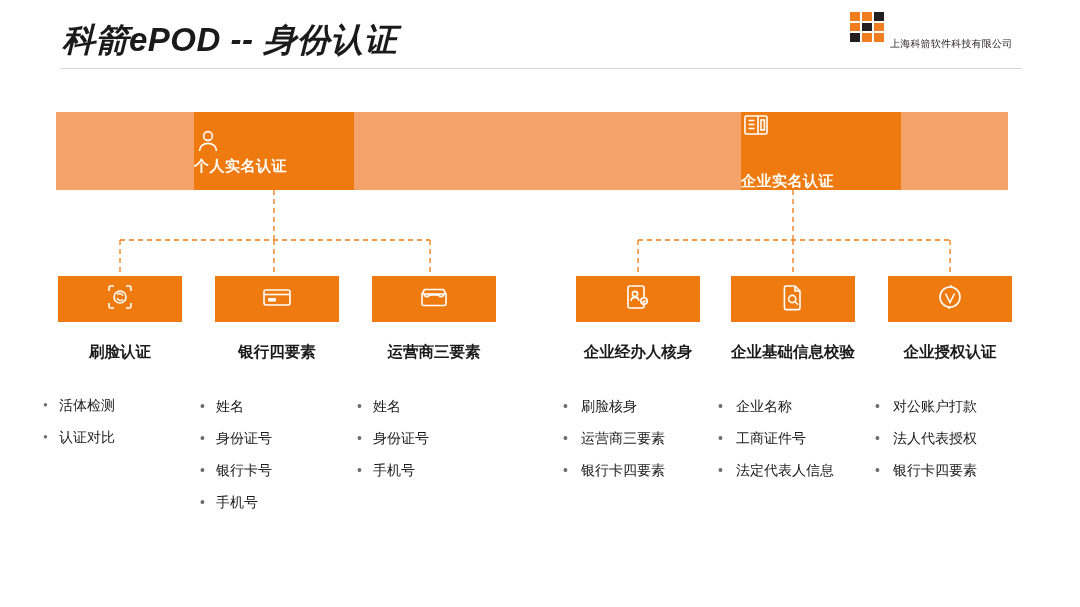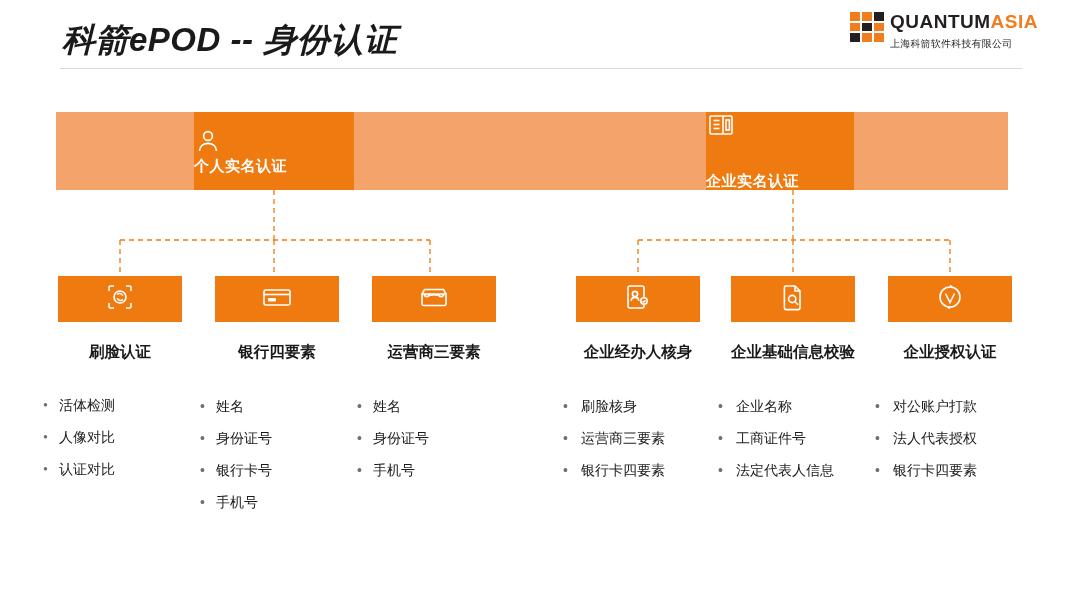--- a/index.html
+++ b/index.html
@@ -104,21 +104,21 @@
     top: 0;
     height: 78px;
     background: #ef7b10;
     display: flex;
     flex-direction: column;
     align-items: flex-start;
     justify-content: center;
     color: #ffffff;
   }
   .banner-card.personal { left: 138px; width: 160px; }
-  .banner-card.enterprise { left: 650px; width: 148px; gap: 32px; }
+  .banner-card.enterprise { left: 685px; width: 160px; gap: 32px; }
   .banner-card .bicon {
     height: 30px;
     display: flex;
     align-items: center;
     justify-content: center;
     margin-bottom: 1px;
   }
   .banner-card .blabel {
     font-size: 15px;
     font-weight: bold;
@@ -208,23 +208,20 @@
       <i></i>
         <i></i>
         <i class="dark"></i>
       <i></i>
         <i class="dark"></i>
         <i></i>
       <i class="dark"></i>
         <i></i>
         <i></i>
     </div>
-    <div class="logo-word">
-      <span class="q">QUANTUM</span><span class="a">ASIA</span>
-    </div>
     <div class="logo-sub">上海科箭软件科技有限公司</div>
   </div>
 
   <div class="header-rule"></div>
 </div>
 
 <div class="banner">
 
   <div class="banner-card personal">
     <div class="bicon">
@@ -278,21 +275,20 @@
         <path d="M22 27h3.5a1.5 1.5 0 0 0 1.5-1.5V22"></path>
         <circle cx="16" cy="16" r="6"></circle>
         <path d="M13 13.5a3.6 3.6 0 0 1 5.8 1.2"></path>
         <path d="M19 18.5a3.6 3.6 0 0 1-5.8-1.2"></path>
       </svg>
     </span>
   </div>
   <div class="cat-title">刷脸认证</div>
   <ul class="bullets">
     <li>活体检测</li>
-    <li>人像对比</li>
     <li>认证对比</li>
   </ul>
 </div>
 
 <div class="col1">
   <div class="cat">
     <span>
       <svg width="34" height="30" viewBox="0 0 34 30" fill="none" stroke="#ffffff" stroke-width="1.6">
         <rect x="4" y="8" width="26" height="15" rx="2"></rect>
         <line x1="4" y1="12.5" x2="30" y2="12.5"></line>

